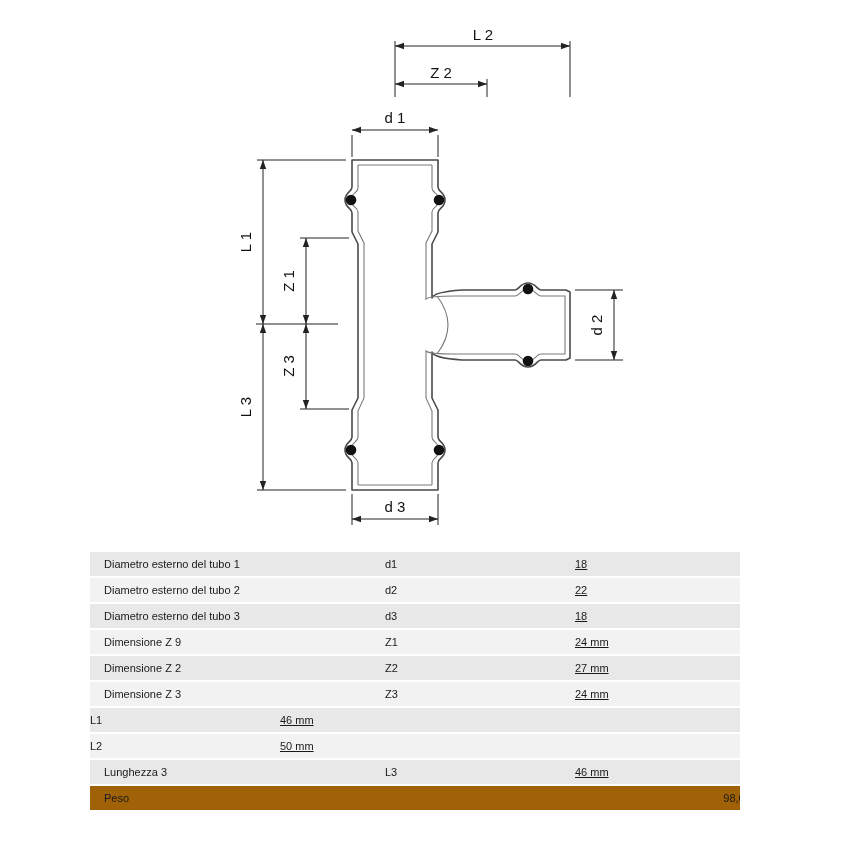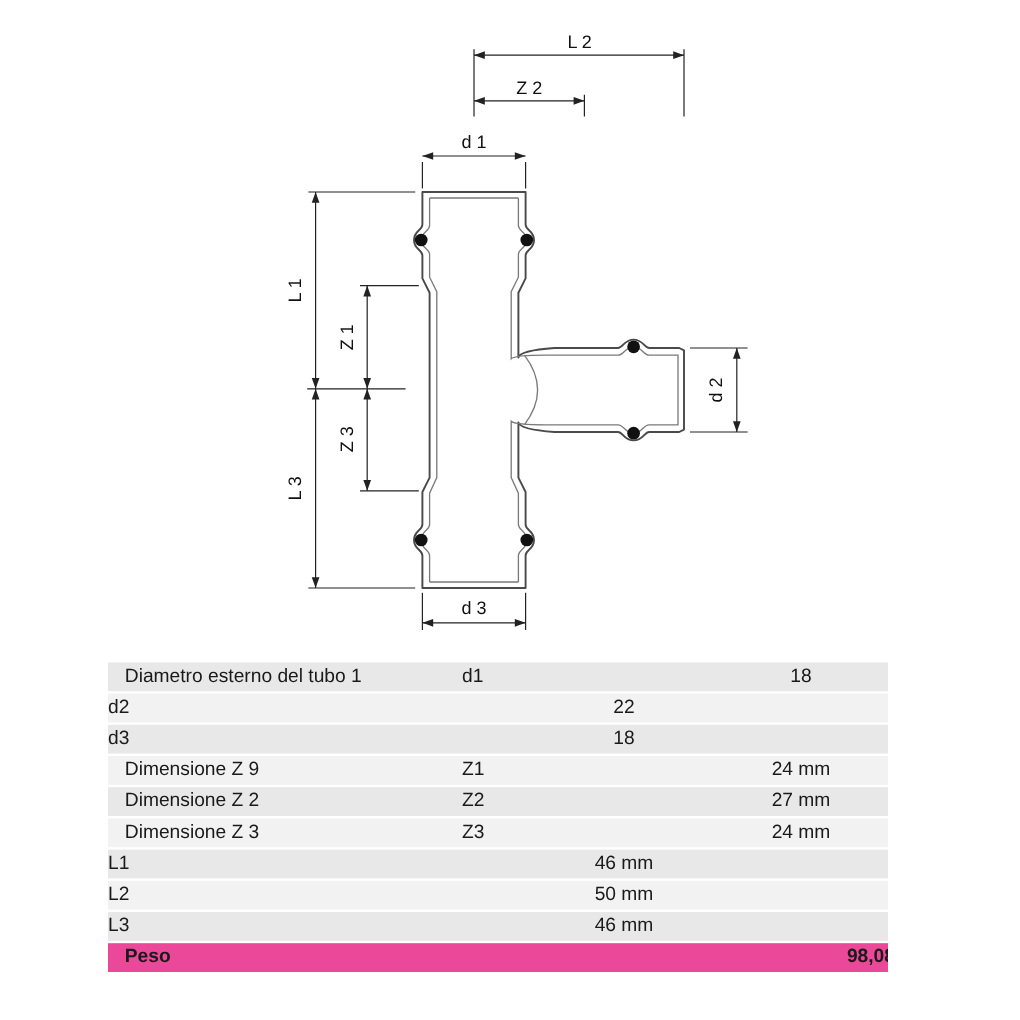--- a/index.html
+++ b/index.html
@@ -5,28 +5,28 @@
   html,body{margin:0;padding:0;background:#fff;}
   body{width:850px;height:850px;font-family:"Liberation Sans",sans-serif;}
   .page{position:relative;width:740px;height:850px;background:#fff;overflow:hidden;}
   svg.drawing{position:absolute;top:0;left:0;}
   svg text{font-family:"Liberation Sans",sans-serif;font-size:15px;fill:#111;}
   .outer-profile{fill:#ffffff;stroke:#4a4a4a;stroke-width:1.6;stroke-linejoin:round;}
   .inner-profile{fill:none;stroke:#7a7a7a;stroke-width:1.1;}
   .dim{stroke:#222;stroke-width:1;fill:none;}
   .ext{stroke:#222;stroke-width:1;}
   .seal{fill:#111;}
-  .spec-table{position:absolute;left:90px;top:552px;width:670px;font-size:16px;color:#1a1a1a;}
+  .spec-table{position:absolute;left:90px;top:552px;width:670px;font-size:11px;color:#1a1a1a;}
   .trow{display:flex;height:24px;align-items:center;margin-bottom:2px;}
   .shade-a{background:#e8e8e8;}
   .shade-b{background:#f2f2f2;}
-  .row-white{background:#ec4899;font-weight:bold;}
+  .row-white{background:#a16207;}
   .c1{width:295px;padding-left:14px;box-sizing:border-box;white-space:nowrap;}
   .c2{width:190px;text-align:left;}
-  .c3{flex:1;text-align:center;}
+  .c3{flex:1;text-decoration:underline;}
   .c23{flex:1;text-align:right;}
 </style>
 </head>
 <body>
 
 <div class="page">
 
   <svg class="drawing" width="850" height="550" viewBox="0 0 850 550">
     <defs>
       <marker id="arr" viewBox="0 0 10 10" refX="9.5" refY="5" markerWidth="10" markerHeight="10" orient="auto-start-reverse">
@@ -90,24 +90,26 @@
     </g>
   </svg>
 
   <div class="spec-table">
     <div class="trow shade-a">
       <div class="c1">Diametro esterno del tubo 1</div>
       <div class="c2">d1</div>
       <div class="c3">18</div>
     </div>
     <div class="trow shade-b">
+      <div class="c1">Diametro esterno del tubo 2</div>
       <div class="c2">d2</div>
       <div class="c3">22</div>
     </div>
     <div class="trow shade-a">
+      <div class="c1">Diametro esterno del tubo 3</div>
       <div class="c2">d3</div>
       <div class="c3">18</div>
     </div>
     <div class="trow shade-b">
       <div class="c1">Dimensione Z 9</div>
       <div class="c2">Z1</div>
       <div class="c3">24 mm</div>
     </div>
     <div class="trow shade-a">
       <div class="c1">Dimensione Z 2</div>
@@ -121,20 +123,21 @@
     </div>
     <div class="trow shade-a">
       <div class="c2">L1</div>
       <div class="c3">46 mm</div>
     </div>
     <div class="trow shade-b">
       <div class="c2">L2</div>
       <div class="c3">50 mm</div>
     </div>
     <div class="trow shade-a">
+      <div class="c1">Lunghezza 3</div>
       <div class="c2">L3</div>
       <div class="c3">46 mm</div>
     </div>
     <div class="trow row-white">
       <div class="c1">Peso</div>
       <div class="c23">98,08 g</div>
     </div>
   </div>
 
 </div>

